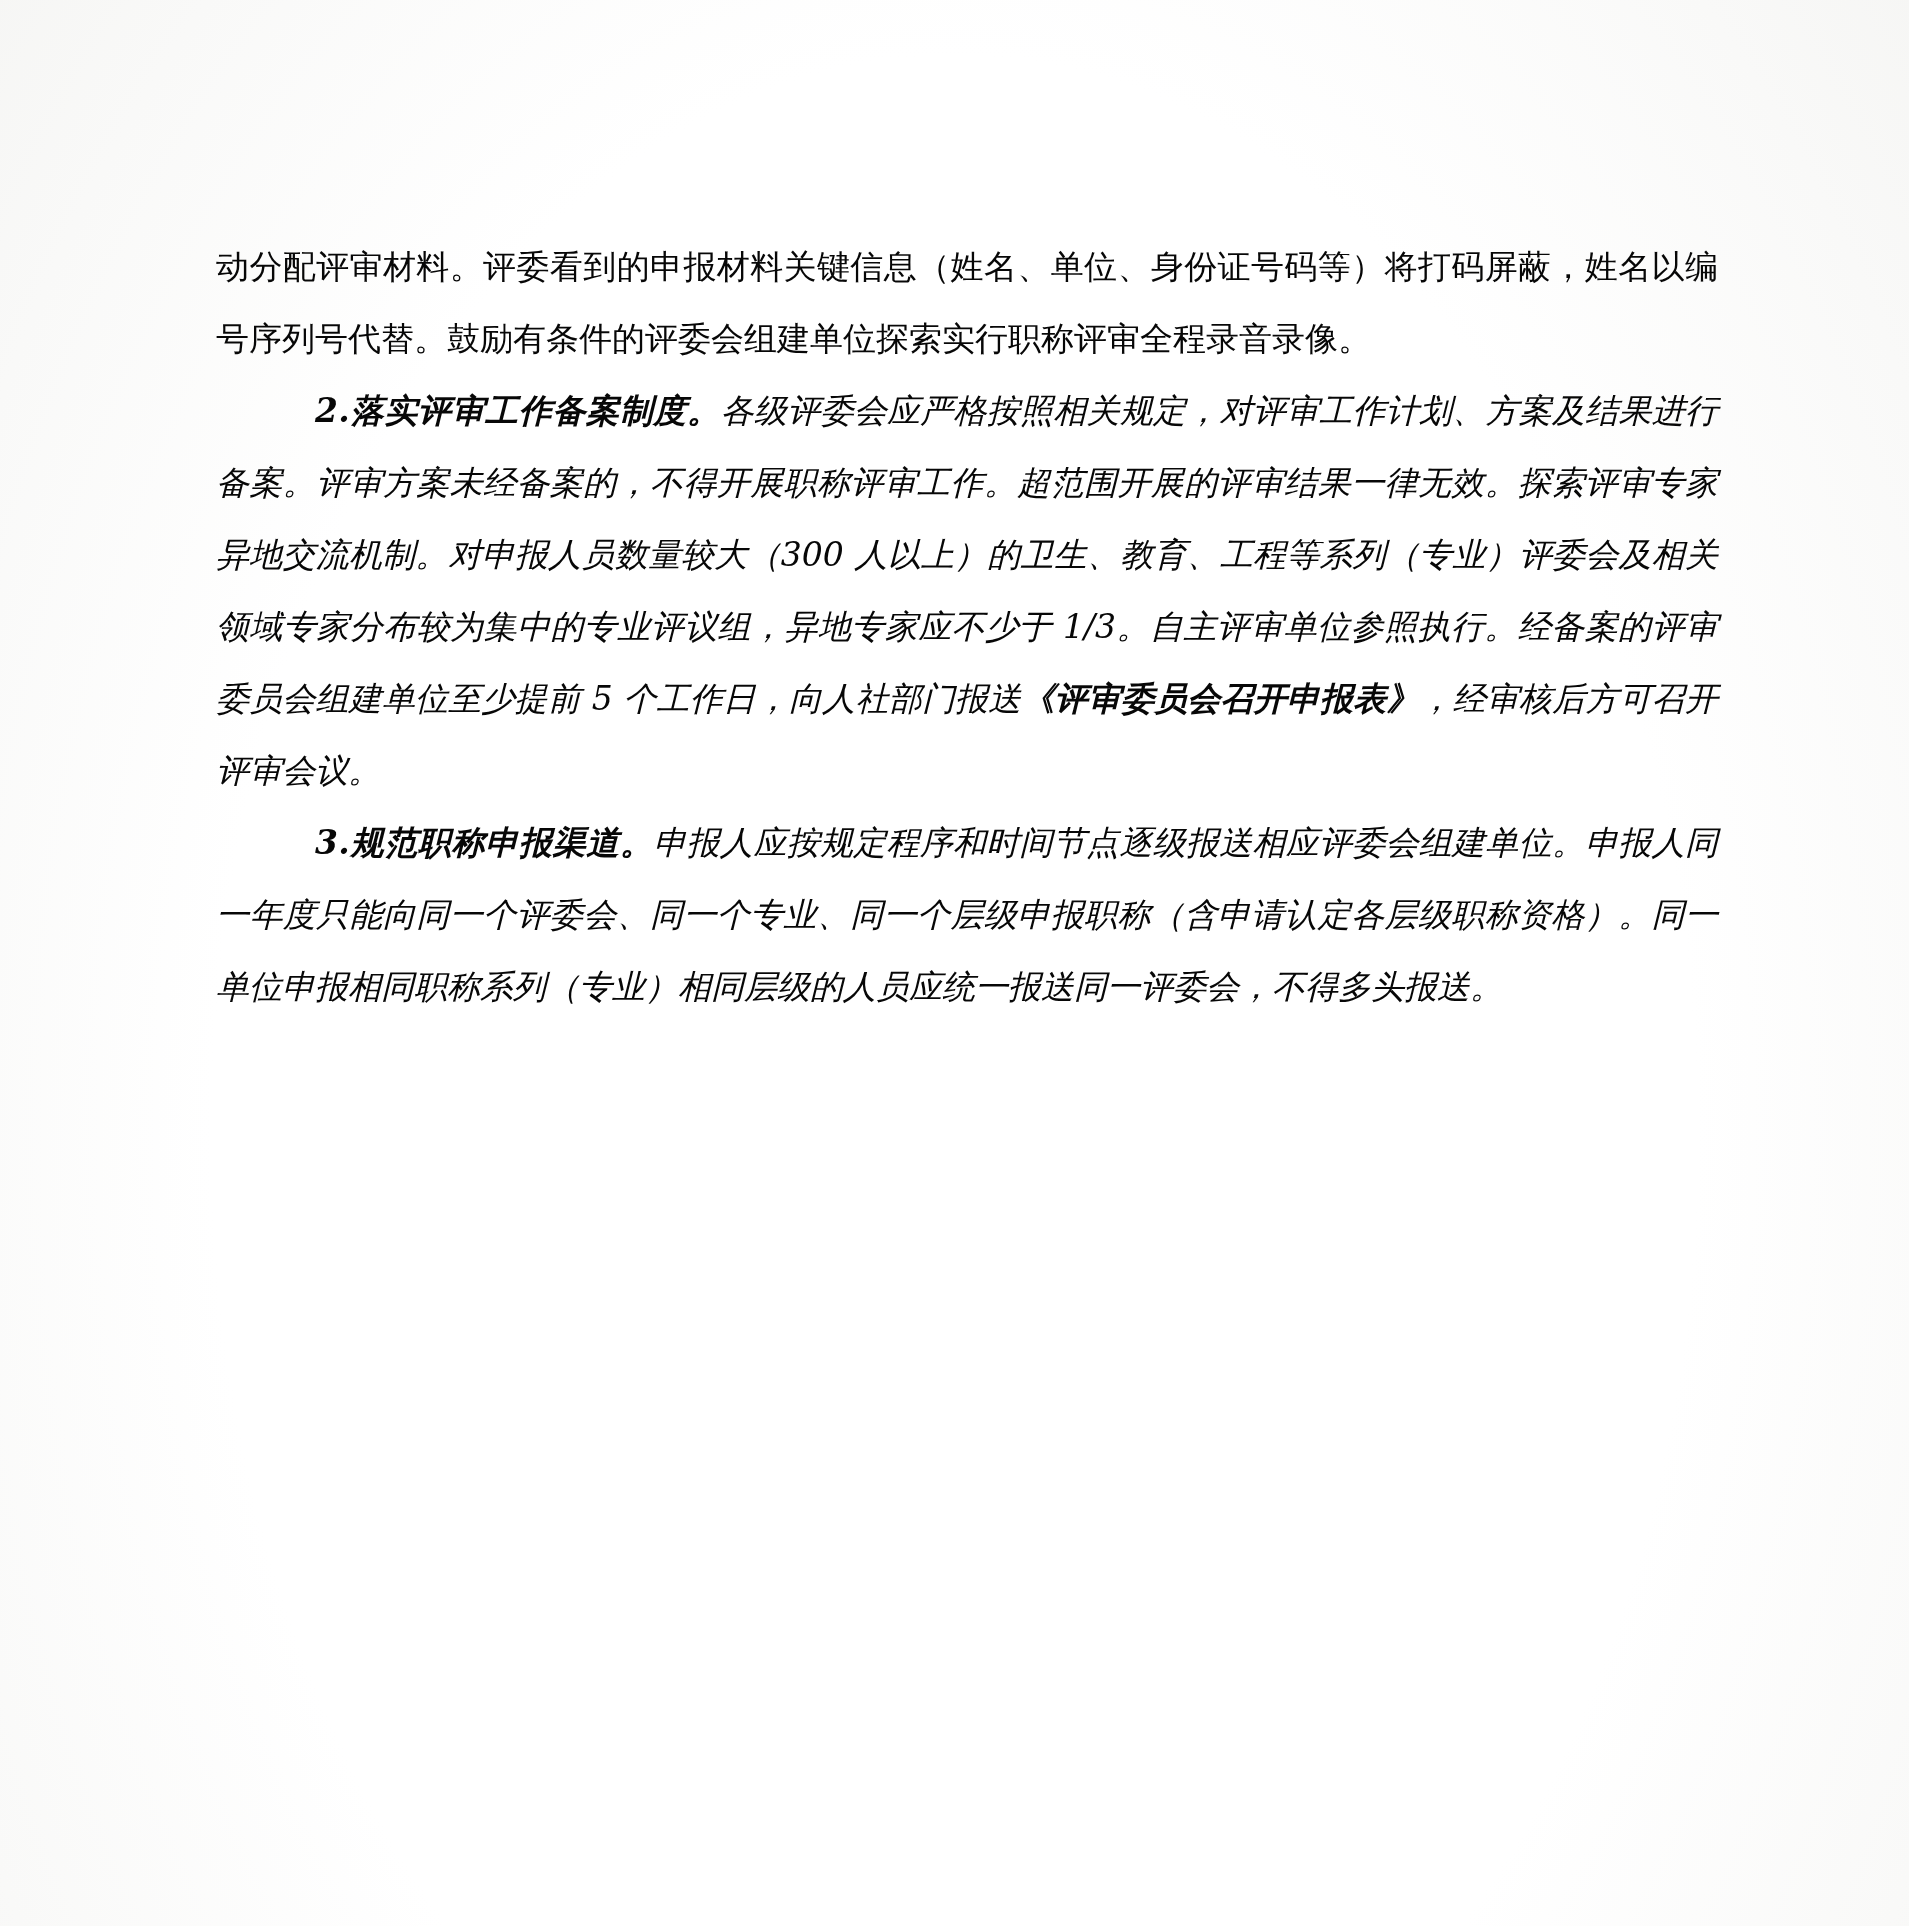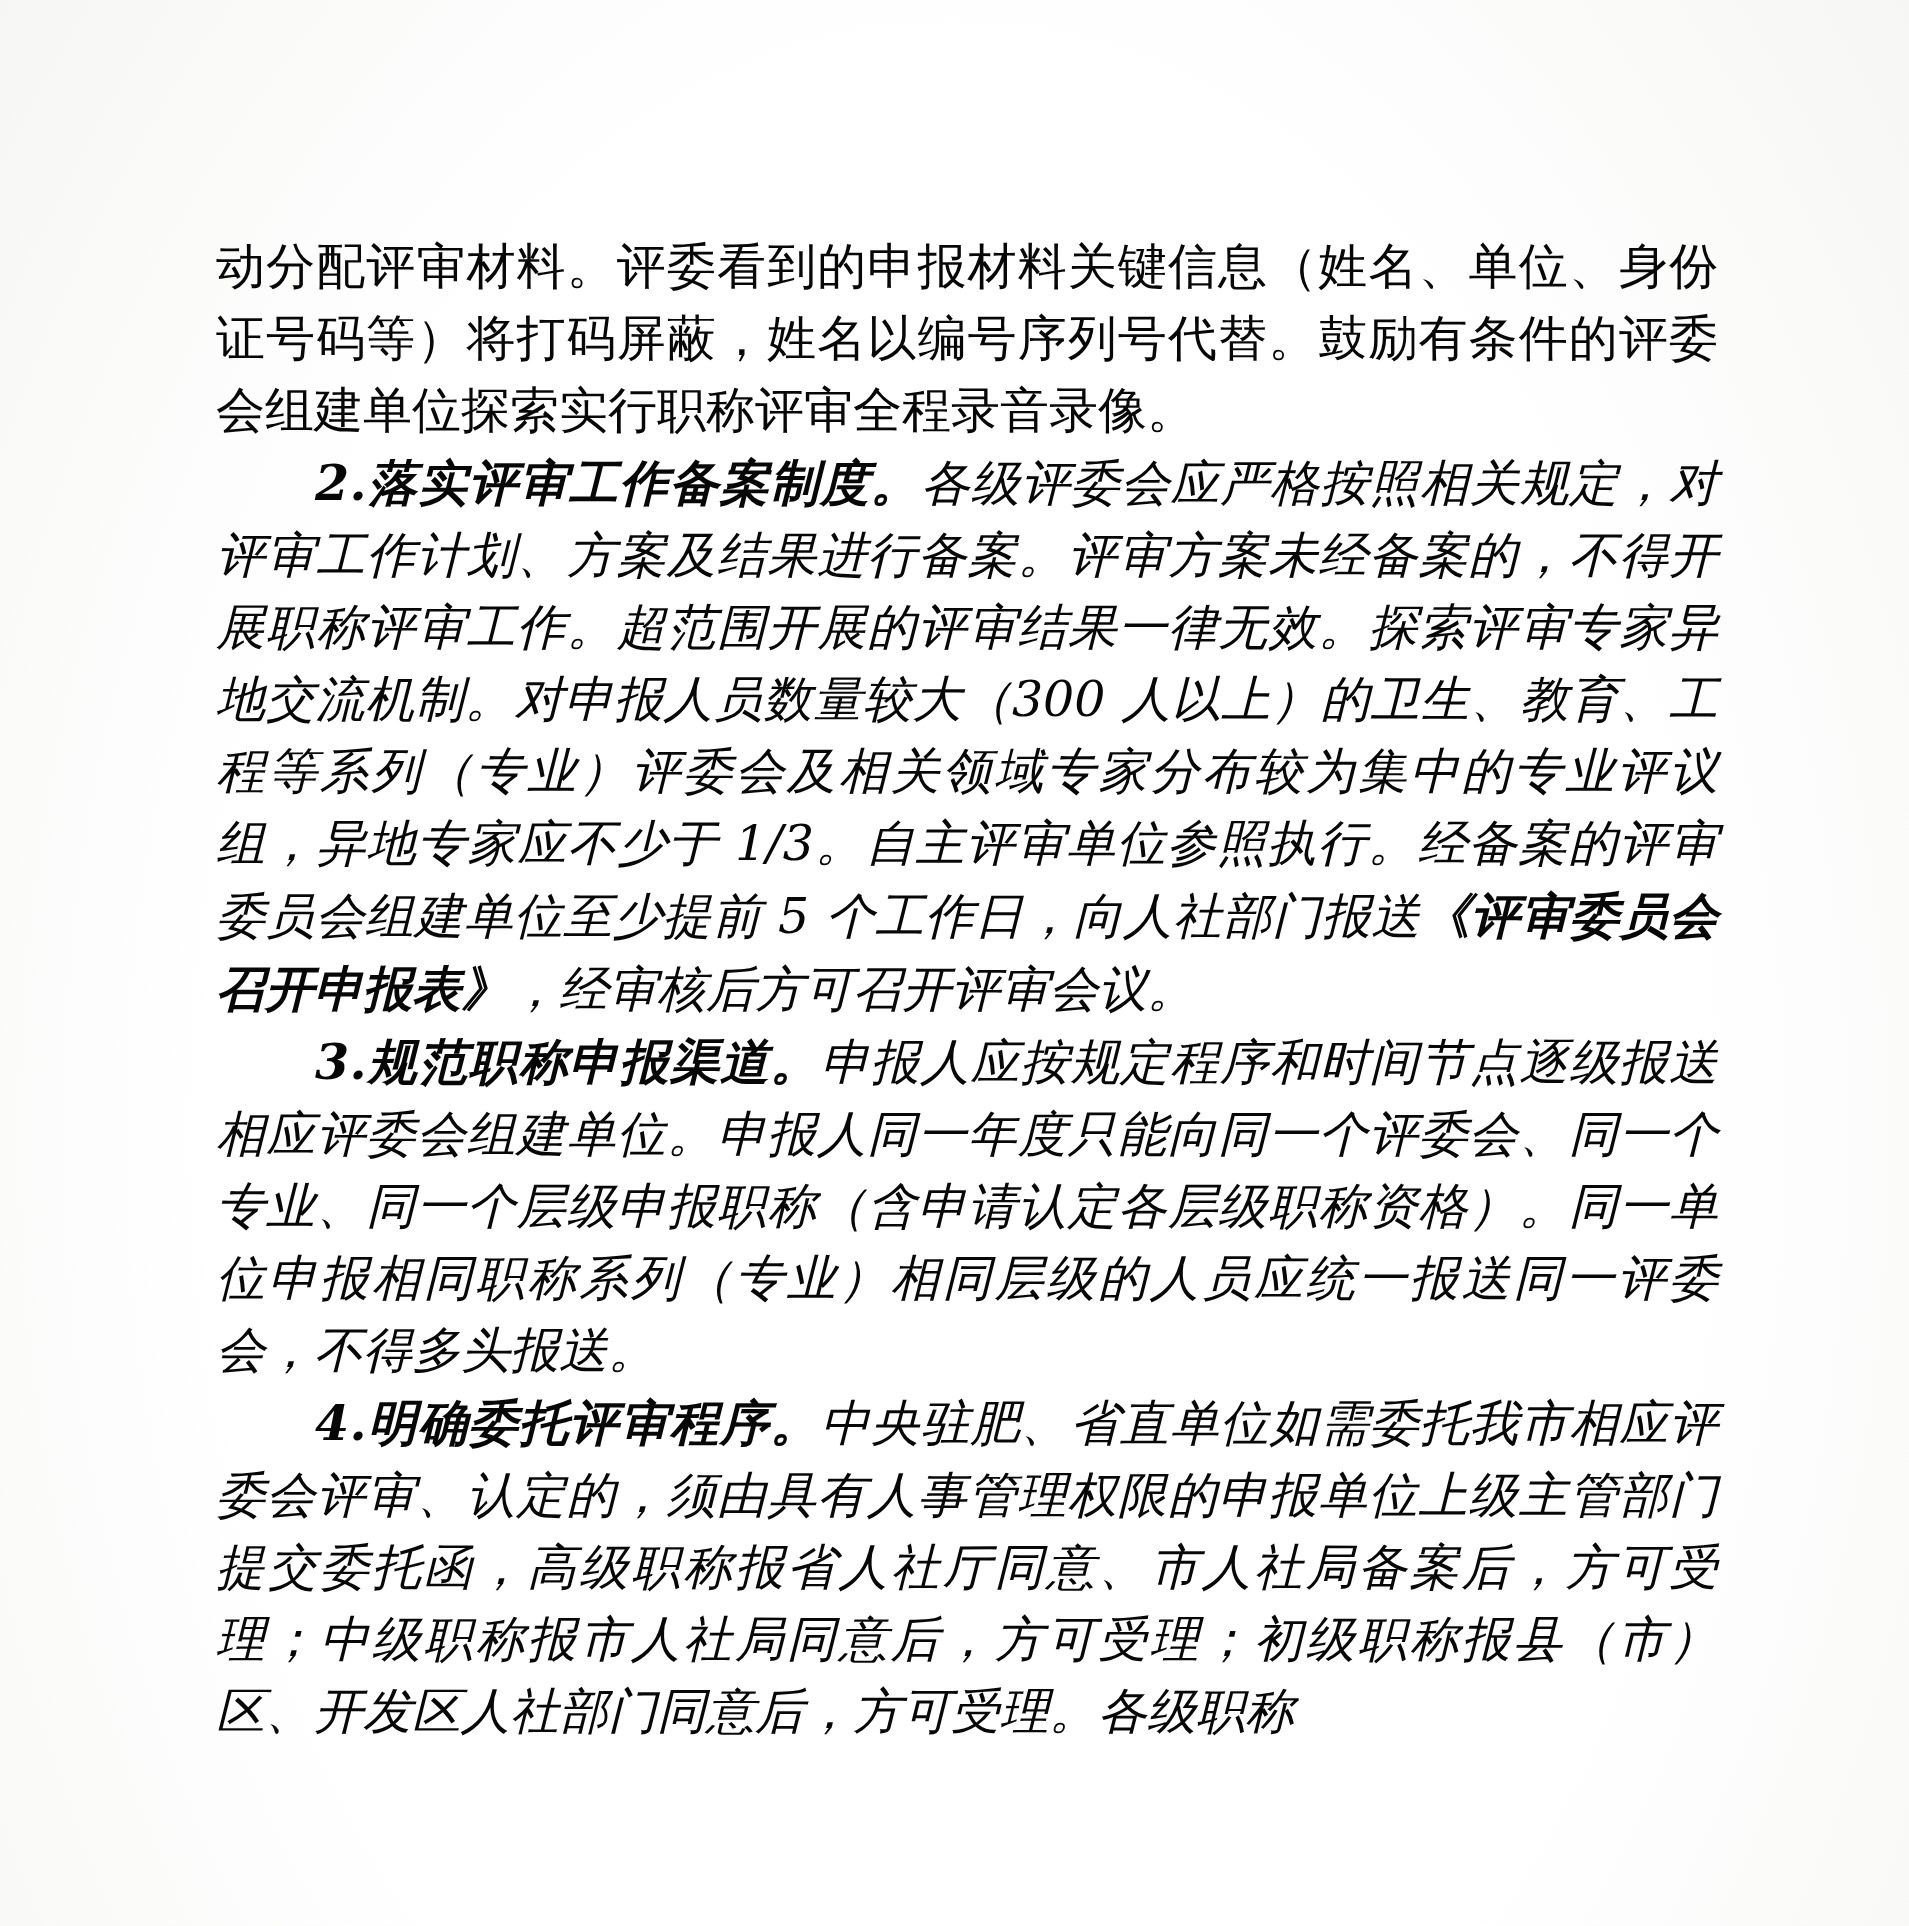--- a/index.html
+++ b/index.html
@@ -32,21 +32,21 @@
     position: absolute;
     left: 216px;
     top: 231px;
     width: 1502px;
   }
   .para {
     margin: 0 0 0 0;
     text-align: justify;
     text-justify: inter-character;
     text-align-last: left;
-    font-size: 49px;
+    font-size: 33px;
     line-height: 72px;
     letter-spacing: 0px;
     word-spacing: 0px;
     font-weight: 400;
     color: #070707;
   }
   .para.indent {
     text-indent: 99px;
     font-style: italic;
   }
@@ -81,19 +81,18 @@
   <div class="paper-tone"></div>
 
   <div class="text-body">
 
     <p class="para"><span>动分配评审材料。评委看到的申报材料关键信息（姓名、单位、身份证号码等）将打码屏蔽，姓名以编号序列号代替。鼓励有条件的评委会组建单位探索实行职称评审全程录音录像。</span></p>
 
     <p class="para indent"><span class="lead">2.落实评审工作备案制度。</span><span>各级评委会应严格按照相关规定，对评审工作计划、方案及结果进行备案。评审方案未经备案的，不得开展职称评审工作。超范围开展的评审结果一律无效。探索评审专家异地交流机制。对申报人员数量较大（300 人以上）的卫生、教育、工程等系列（专业）评委会及相关领域专家分布较为集中的专业评议组，异地专家应不少于 1/3。自主评审单位参照执行。经备案的评审委员会组建单位至少提前 5 个工作日，向人社部门报送</span><span class="booktitle">《评审委员会召开申报表》</span><span>，经审核后方可召开评审会议。</span></p>
 
     <p class="para indent"><span class="lead">3.规范职称申报渠道。</span><span>申报人应按规定程序和时间节点逐级报送相应评委会组建单位。申报人同一年度只能向同一个评委会、同一个专业、同一个层级申报职称（含申请认定各层级职称资格）。同一单位申报相同职称系列（专业）相同层级的人员应统一报送同一评委会，不得多头报送。</span></p>
 
-    <p class="para indent"><span class="lead">4.明确委托评审程序。</span><span>中央驻肥、省直单位如需委托我市相应评委会评审、认定的，须由具有人事管理权限的申报单位上级主管部门提交委托函，高级职称报省人社厅同意、市人社局备案后，方可受理；中级职称报市人社局同意后，方可受理；初级职称报县（市）区、开发区人社部门同意后，方可受理。各级职称</span></p>
 
   </div>
 
   <div class="speckle"></div>
 </div>
 
 
 </body></html>

